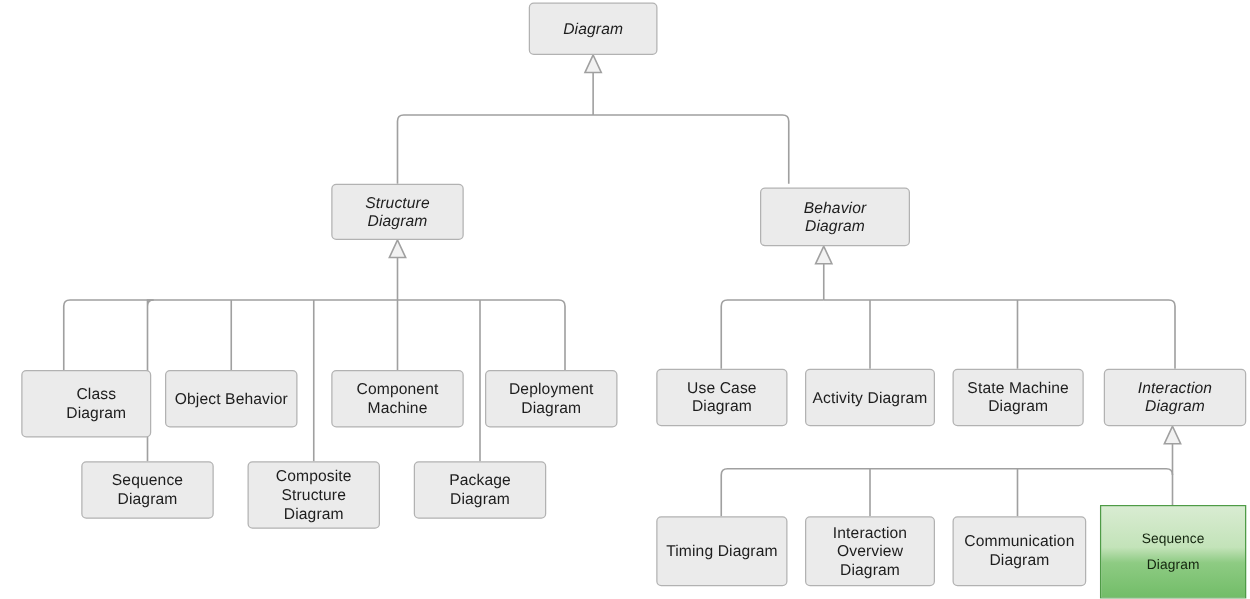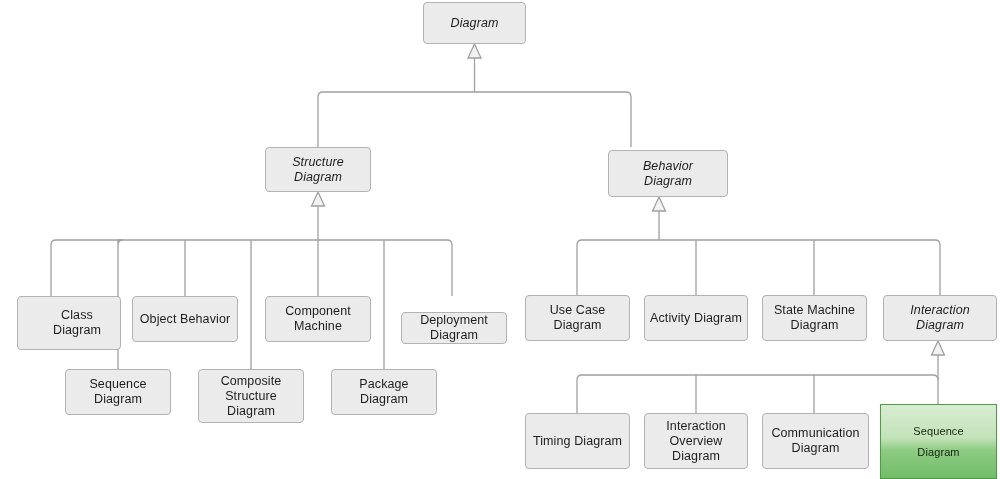--- a/index.html
+++ b/index.html
@@ -119,21 +119,21 @@
       <div class="node" style="left: 17px; top: 296px; width: 104px; height: 54px; padding-left: 16px;">
         <span class="lbl">Class Diagram</span>
       </div>
       <div class="node" style="left: 132px; top: 296px; width: 106px; height: 46px;">
         <span class="lbl">Object Behavior</span>
       </div>
       <div class="node" style="left: 265px; top: 296px; width: 106px; height: 46px;">
         <span class="lbl">Component
 Machine</span>
       </div>
-      <div class="node" style="left: 401px; top: 296px; width: 106px; height: 32px; margin-top: 16px;">
+      <div class="node" style="left: 388px; top: 296px; width: 106px; height: 46px;">
         <span class="lbl">Deployment
 Diagram</span>
       </div>
       <div class="node" style="left: 65px; top: 369px; width: 106px; height: 46px;">
         <span class="lbl">Sequence Diagram</span>
       </div>
       <div class="node" style="left: 198px; top: 369px; width: 106px; height: 54px;">
         <span class="lbl">Composite
 Structure
 Diagram</span>

